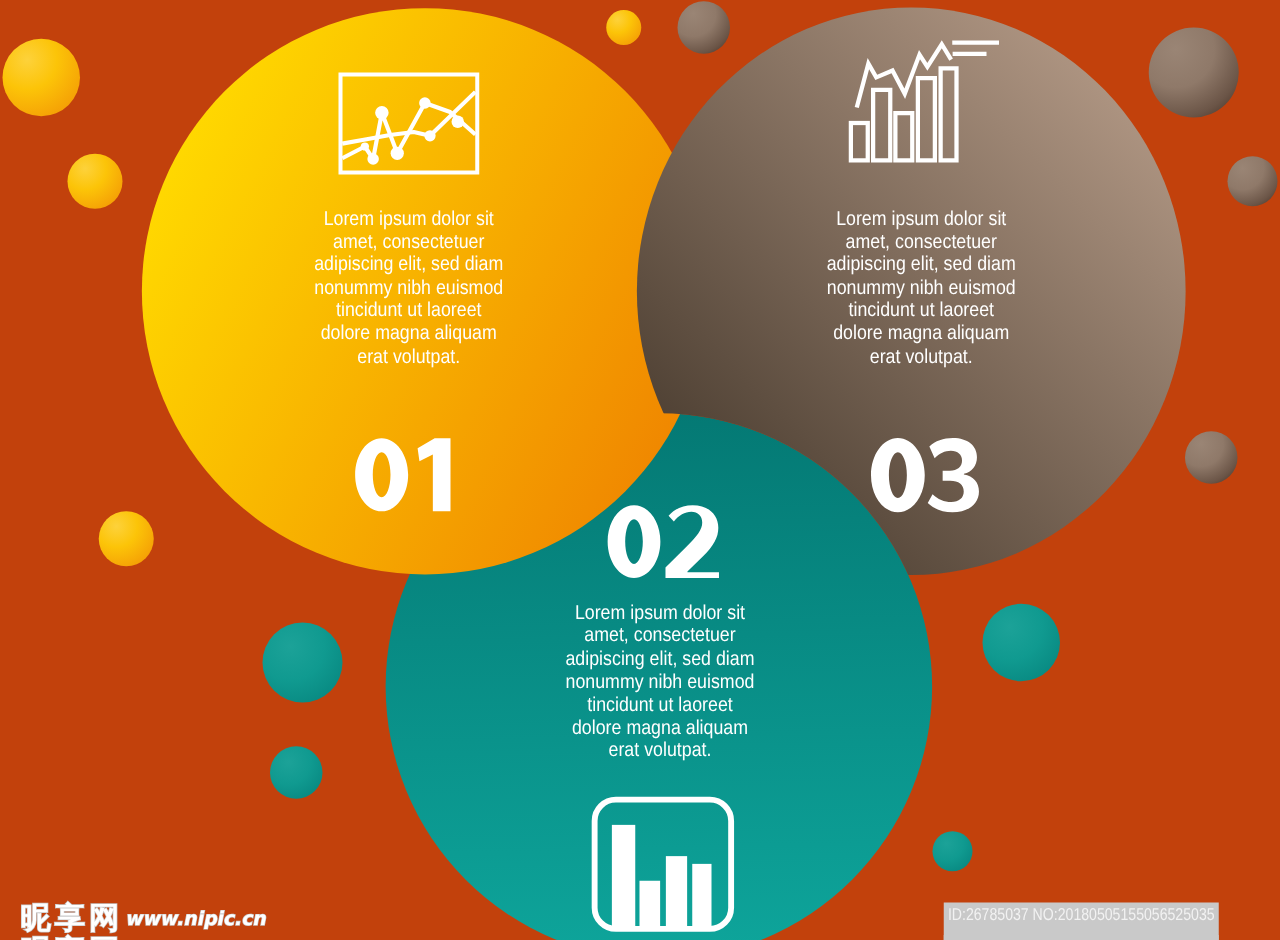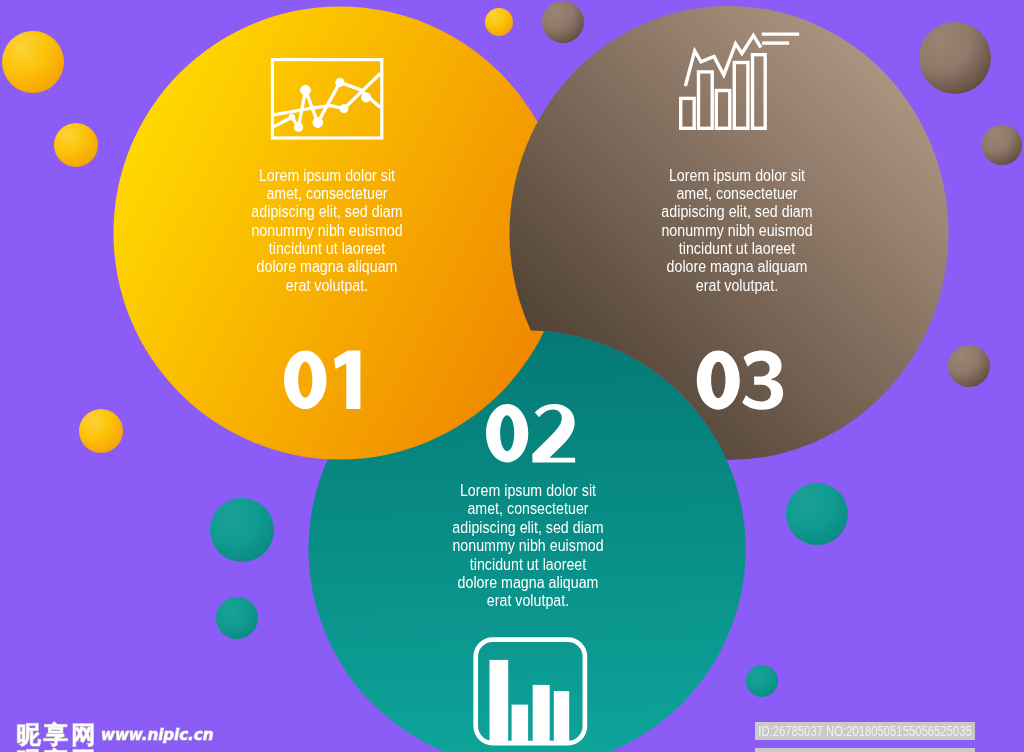--- a/index.html
+++ b/index.html
@@ -1,29 +1,29 @@
 <!DOCTYPE html>
 <html><head>
 <meta charset="utf-8">
 <title>Three Circle Infographic</title>
 <style>
   html,body{margin:0;padding:0;background:#ffffff;}
   body{width:1024px;height:752px;overflow:hidden;
        font-family:"Liberation Sans",sans-serif;-webkit-font-smoothing:antialiased;}
-  #stage{position:relative;width:1024px;height:752px;background:#8b5cf6;overflow:hidden;}
+  #stage{position:relative;width:1024px;height:752px;background:#c2410c;overflow:hidden;}
   svg.layer{position:absolute;left:0;top:0;width:1024px;height:752px;display:block;}
   .body-text{position:absolute;color:#fff;text-align:center;font-size:16.05px;line-height:18.38px;
              letter-spacing:0.02px;white-space:pre-line;
              transform:scaleX(0.886);transform-origin:50% 0;}
   
   .wm-cjk{font-size:24.3px;fill:#ffffff;stroke:#c4c4c4;stroke-width:1.15px;font-weight:700;
           letter-spacing:3.1px;font-family:"DejaVu Sans",sans-serif;paint-order:stroke fill;}
   .wm-url{font-size:15.2px;fill:#ffffff;stroke:#c4c4c4;stroke-width:1.05px;font-style:italic;
           font-weight:700;letter-spacing:-0.1px;font-family:"DejaVu Sans",sans-serif;paint-order:stroke fill;}
-  .idbar{position:absolute;left:755px;width:219.8px;height:18px;background:#c9c9c9;
+  .idbar{position:absolute;left:755px;width:219.8px;height:30px;background:#c9c9c9;
          font-family:"Liberation Sans",sans-serif;white-space:nowrap;}
   .idbar > span{display:block;width:280px;margin-left:-30.1px;color:#f2f2f2;font-size:13.8px;
          line-height:19.2px;text-align:center;letter-spacing:0px;
          transform:scaleX(0.818);transform-origin:50% 50%;}
 </style>
 </head>
 <body>
 
 <div id="stage">
 

